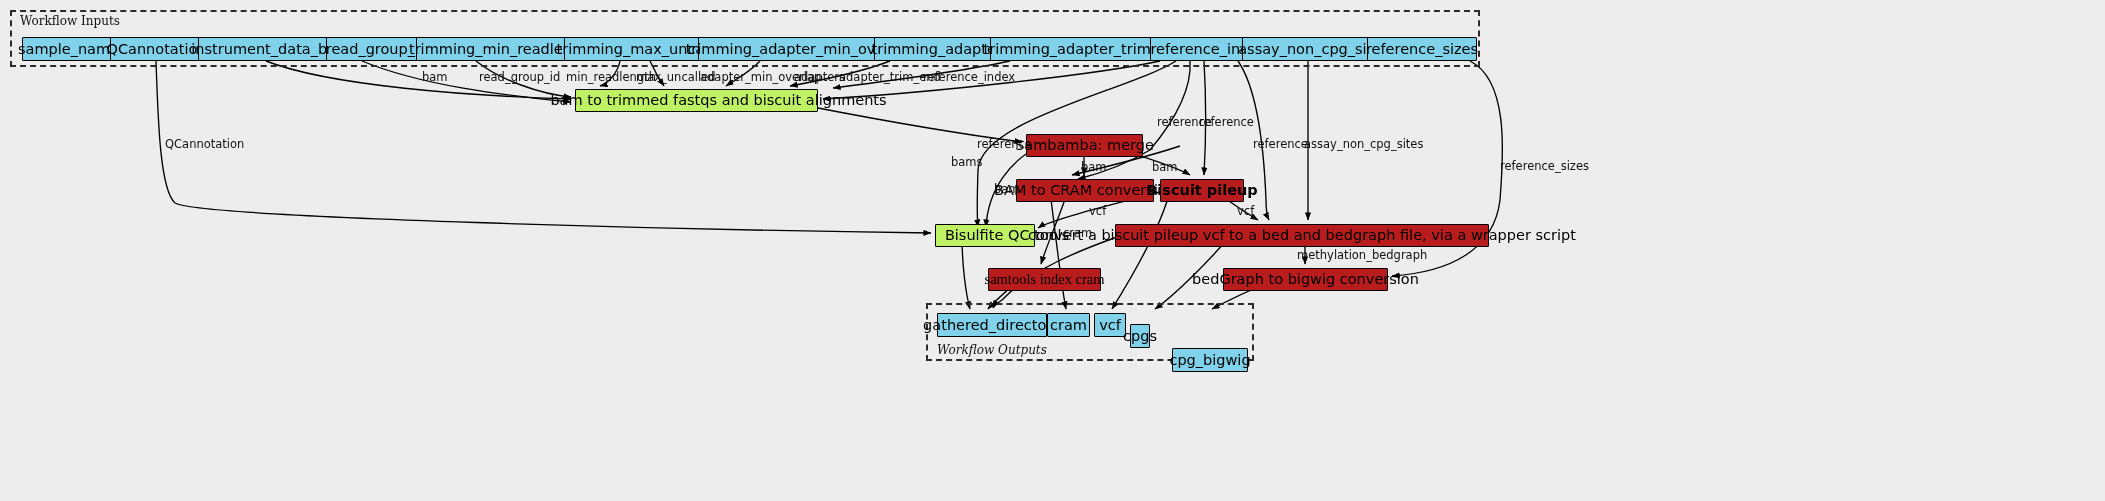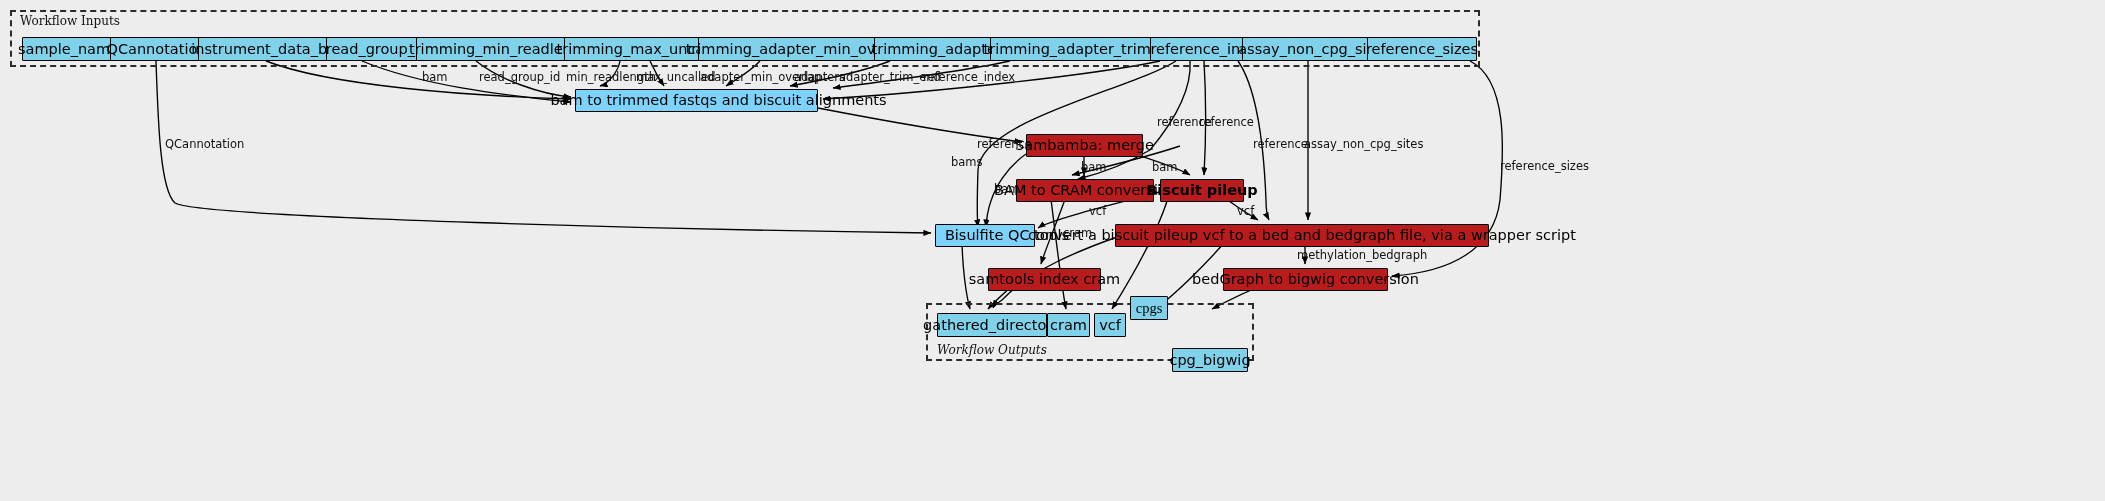--- a/index.html
+++ b/index.html
@@ -5,21 +5,21 @@
   html,body{margin:0;padding:0;background:#ededed;}
   body{width:2105px;height:501px;overflow:hidden;
        font-family:"DejaVu Sans","Liberation Sans",sans-serif;}
   #canvas{position:relative;width:2105px;height:501px;background:#ededed;}
   svg#wires{position:absolute;left:0;top:0;width:2105px;height:501px;overflow:visible;}
   .node{position:absolute;box-sizing:border-box;border:1.4px solid #000;
         display:flex;align-items:center;justify-content:center;
         white-space:nowrap;line-height:1;z-index:3;}
   .io{background:#7fd2ea;font-size:14.5px;height:24px;border-radius:1px;}
   .step{background:#b91c1c;font-size:14.5px;height:23px;border-radius:1px;}
-  .step.hl{background:#7dd3fc;padding-left:44px;}
+  .step.hl{background:#bef264;padding-left:44px;}
   .cluster{position:absolute;border:2px dashed #2b2b2b;box-sizing:border-box;z-index:1;}
   .cluster-label{position:absolute;font-family:"DejaVu Serif","Liberation Serif",serif;
                  font-size:12px;color:#111;z-index:2;white-space:nowrap;}
   .elabel{position:absolute;font-size:11.5px;color:#111;white-space:nowrap;z-index:4;
           line-height:1;}
 </style>
 </head>
 <body>
 
 <div id="canvas">
@@ -144,37 +144,37 @@
     </div>
   <div class="node step" style="left:1160px;top:179px;width:84px;font-weight:bold;">
     <span>Biscuit pileup</span>
     </div>
   <div class="node step hl" style="left:935px;top:224px;width:100px;">
     <span>Bisulfite QC tools</span>
     </div>
   <div class="node step" style="left:1115px;top:224px;width:374px;">
     <span>convert a biscuit pileup vcf to a bed and bedgraph file, via a wrapper script</span>
     </div>
-  <div class="node step" style="left:988px;top:268px;width:113px;">
+  <div class="node step" style="left:988px;top:268px;width:113px;font-family:Liberation Serif, serif;">
     <span>samtools index cram</span>
     </div>
   <div class="node step" style="left:1223px;top:268px;width:165px;">
     <span>bedGraph to bigwig conversion</span>
     </div>
 
   <div class="node io" style="left:937px;top:313px;width:110px;">
     <span>gathered_directory</span>
     </div>
   <div class="node io" style="left:1047px;top:313px;width:43px;">
     <span>cram</span>
     </div>
   <div class="node io" style="left:1094px;top:313px;width:32px;">
     <span>vcf</span>
     </div>
-  <div class="node io" style="left:1130px;top:296px;width:38px;font-family:Liberation Serif, serif;">
+  <div class="node io" style="left:1130px;top:324px;width:20px;">
     <span>cpgs</span>
     </div>
   <div class="node io" style="left:1172px;top:313px;width:76px;margin-top:35px;">
     <span>cpg_bigwig</span>
     </div>
 
   <div class="elabel" style="left:165px;top:139px;">QCannotation</div>
   <div class="elabel" style="left:422px;top:72px;">bam</div>
   <div class="elabel" style="left:479px;top:72px;">read_group_id</div>
   <div class="elabel" style="left:566px;top:72px;">min_readlength</div>

